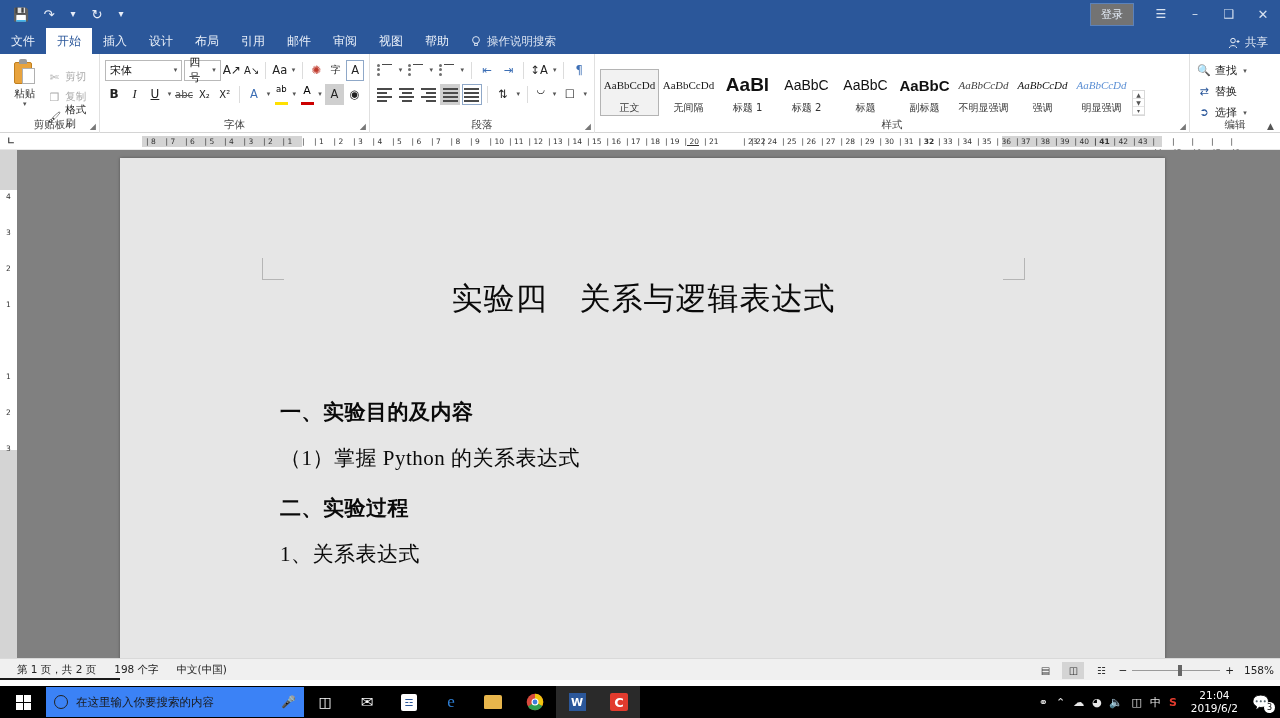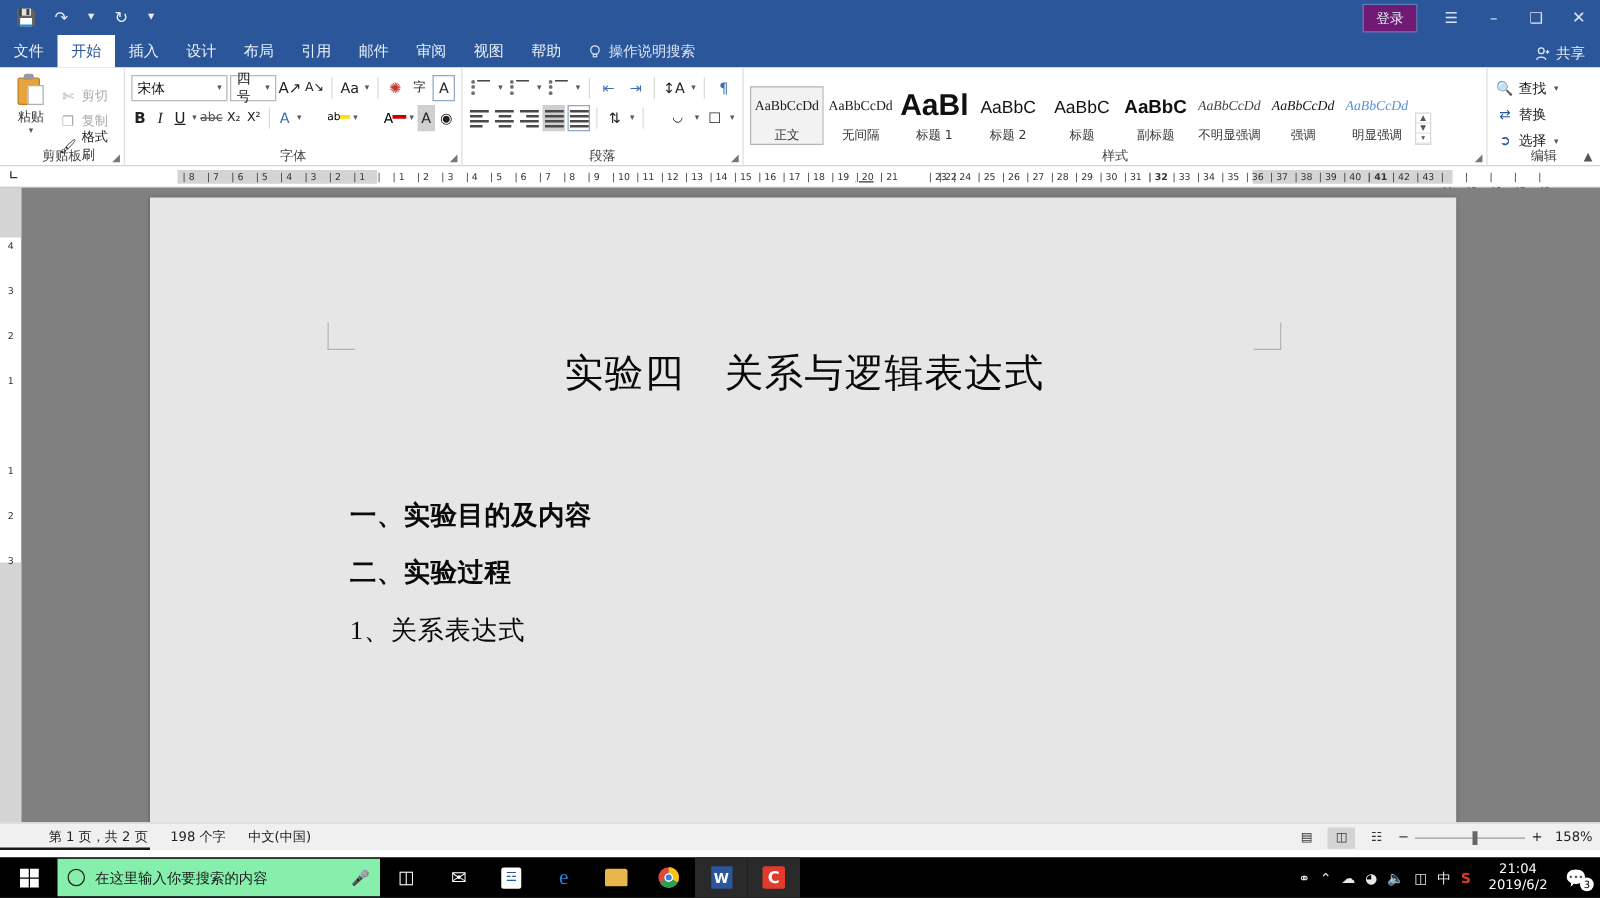--- a/index.html
+++ b/index.html
@@ -36,21 +36,21 @@
     position: absolute; left: 0; right: 0;
     text-align: center;
     color: #dfe7f3; font-size: 11.5px;
     pointer-events: none;
   }
   .titlebar-right {
     position: absolute; right: 0; top: 0;
     height: 28px; display: flex; align-items: center;
   }
   .signin {
-    background: #701a75; color: #e4ecf7;
+    background: #737373; color: #e4ecf7;
     font-size: 11px;
     padding: 3px 10px;
     margin-right: 10px;
     border: 1px solid #5b82bb;
   }
   .tb-icon {
     width: 34px; height: 28px;
     display: flex; align-items: center; justify-content: center;
     color: #d8e2f0; font-size: 12px;
   }
@@ -169,21 +169,21 @@
     display: flex; align-items: center; justify-content: center;
     font-size: 11.5px; color: #222;
   }
   .ico-btn.bold { font-weight: bold; font-size: 12px; }
   .ico-btn.ital { font-style: italic; font-family: "Liberation Serif", serif; font-size: 12.5px; }
   .ico-btn.und { text-decoration: underline; font-size: 12px; }
   .ico-btn.strk { text-decoration: line-through; font-size: 10px; color: #555; }
   .sep { width: 1px; height: 17px; background: #dcdcdc; margin: 0 3px; }
   .mini-caret { font-size: 7px; color: #555; width: 8px; text-align: center; }
   .colorbar { display: block; width: 13px; height: 3px; margin-top: -1px; }
-  .stackbtn { display: flex; flex-direction: row; align-items: center; justify-content: space-between; height: 21px; width: 18px; margin-left: 18px; }
+  .stackbtn { display: flex; flex-direction: column; align-items: center; justify-content: space-between; height: 21px; width: 18px; }
   .boxed { border: 1px solid #8fa8c8; }
 
   
   .g-para { width: 225px; }
   .listico {
     width: 16px; height: 13px; position: relative;
   }
   .listico i {
     position: absolute; left: 5px; width: 10px; height: 1.6px; background: #4a4a4a;
   }
@@ -222,21 +222,21 @@
     align-items: center; justify-content: center;
     background: #fff;
   }
   .style-item.sel { border: 1px solid #b4b4b4; background: #f2f2f2; }
   .style-prev {
     font-size: 11px; color: #1a1a1a;
     height: 30px; display: flex; align-items: center;
     overflow: hidden; white-space: nowrap;
     font-family: "Liberation Serif", serif;
   }
-  .style-prev.h1 { font-size: 24px; font-weight: bold; color: #111; font-family: "Liberation Sans", sans-serif; }
+  .style-prev.h1 { font-size: 19px; font-weight: bold; color: #111; font-family: "Liberation Sans", sans-serif; }
   .style-prev.h2 { font-size: 14px; color: #111; font-family: "Liberation Sans", sans-serif; }
   .style-prev.tt { font-size: 14px; color: #111; font-family: "Liberation Sans", sans-serif; }
   .style-prev.st { font-size: 15px; font-weight: bold; color: #111; font-family: "Liberation Sans", sans-serif; }
   .style-prev.em { font-style: italic; color: #444; }
   .style-prev.em2 { font-style: italic; color: #111; }
   .style-prev.em3 { font-style: italic; color: #5b8fd4; }
   .style-name {
     font-size: 10px; color: #333; margin-top: 1px;
     white-space: nowrap;
   }
@@ -350,21 +350,21 @@
   .p-blk.tail { margin-bottom: 0; }
 
   
   .statusbar {
     height: 22px; background: #f0f0f0;
     border-top: 1px solid #d9d9d9;
     display: flex; align-items: center;
     font-size: 10.5px; color: #222;
     position: relative;
   }
-  .sb-left { display: flex; align-items: center; gap: 18px; padding-left: 7px; margin-left: 32px; }
+  .sb-left { display: flex; align-items: center; gap: 18px; padding-left: 17px; }
   .sb-right {
     position: absolute; right: 6px; top: 0; height: 22px;
     display: flex; align-items: center; gap: 6px;
   }
   .viewbtn {
     width: 22px; height: 17px;
     display: flex; align-items: center; justify-content: center;
     font-size: 10px; color: #333;
   }
   .viewbtn.act { background: #d4d4d4; }
@@ -394,21 +394,21 @@
     display: flex; align-items: center; justify-content: center;
   }
   .winlogo {
     width: 15px; height: 15px;
     display: grid; grid-template-columns: 7px 7px; grid-template-rows: 7px 7px;
     gap: 1px;
   }
   .winlogo span { background: #fff; }
   .tsearch {
     width: 258px; height: 30px;
-    background: #86efac;
+    background: #3b82f6;
     display: flex; align-items: center;
     gap: 8px; padding: 0 8px;
   }
   .scircle {
     width: 14px; height: 14px; border: 1.6px solid #222; border-radius: 50%;
   }
   .stext { flex: 1; font-size: 11.5px; color: #1a1a1a; }
   .mic { font-size: 12px; color: #333; }
   .tbtn {
     width: 42px; height: 32px;
@@ -823,20 +823,21 @@
       <div class="vnum" style="top:294px;">3</div>
     </div>
 
     <div class="page">
       <div class="mcorner mc-tl"></div>
       <div class="mcorner mc-tr"></div>
 
       <div class="doc">
         <div class="doc-title">实验四　关系与逻辑表达式</div>
         <div class="h-blk">一、实验目的及内容</div>
+        <div class="p-blk">（1）掌握 Python 的关系表达式</div>
         <div class="h-blk">二、实验过程</div>
         <div class="p-blk tail">1、关系表达式</div>
       </div>
     </div>
 
   </div>
 
   <div class="statusbar">
     <div class="sb-progress"></div>
     <div class="sb-left">

